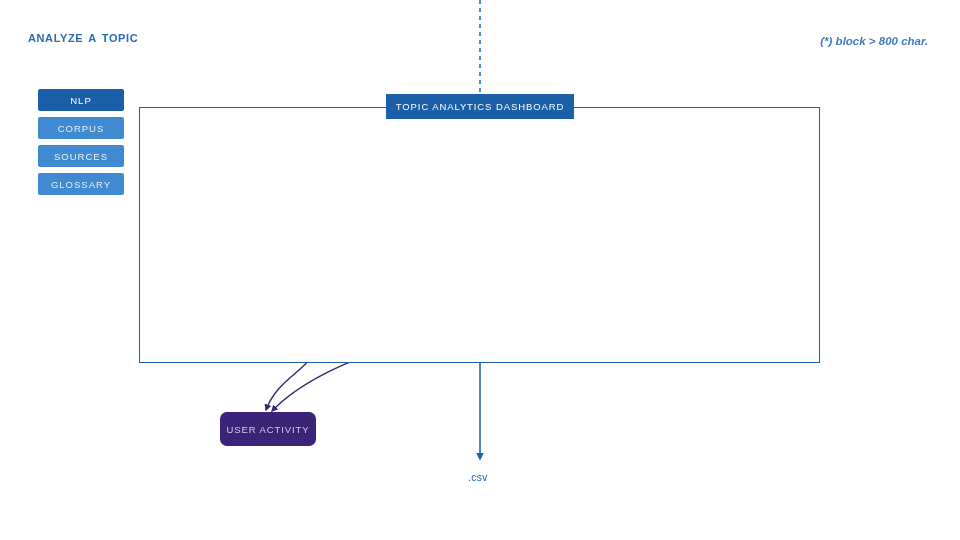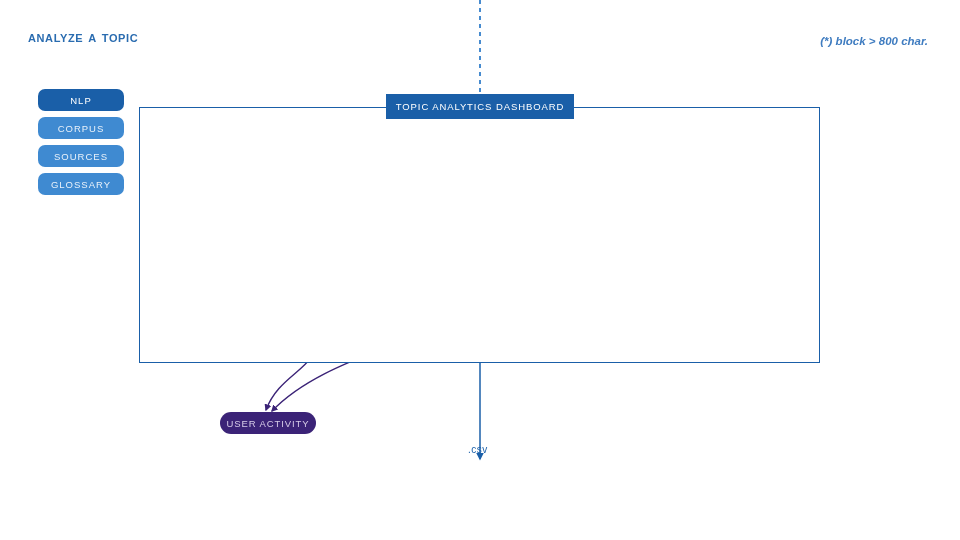--- a/index.html
+++ b/index.html
@@ -67,21 +67,21 @@
     position: absolute;
     left: 38px;
     top: 89px;
     width: 86px;
     display: flex;
     flex-direction: column;
     gap: 6px;
   }
   .nav-btn {
     height: 22px;
-    border-radius: 7px;
+    border-radius: 2px;
     background: #3f8ad1;
     color: #e8f1fa;
     font-family: "Liberation Sans Narrow", "Liberation Sans", sans-serif;
     font-size: 9.5px;
     letter-spacing: 1px;
     display: flex;
     align-items: center;
     justify-content: center;
     text-transform: uppercase;
     box-sizing: border-box;
@@ -178,39 +178,39 @@
 
   #group-linguistics .group-box { padding: 9px 7px; }
   #group-linguistics .chip { height: 26px; }
 
   
   .out-node {
     position: absolute;
     left: 220px;
     top: 412px;
     width: 96px;
-    height: 22px;
+    height: 34px;
     background: #3b2377;
-    border-radius: 14px;
+    border-radius: 7px;
     color: #d7cde8;
     font-family: "Liberation Sans Narrow", "Liberation Sans", sans-serif;
     font-size: 9.5px;
     letter-spacing: 0.9px;
     display: flex;
     align-items: center;
     justify-content: center;
     text-transform: uppercase;
     box-sizing: border-box;
     z-index: 3;
   }
 
   .csv-label {
     position: absolute;
     left: 468px;
-    top: 444px;
+    top: 472px;
     font-family: "Liberation Sans Narrow", "Liberation Sans", sans-serif;
     font-size: 10px;
     letter-spacing: 0.5px;
     color: #1a5fa8;
   }
 </style>
 </head>
 <body>
 
 <div class="canvas">

